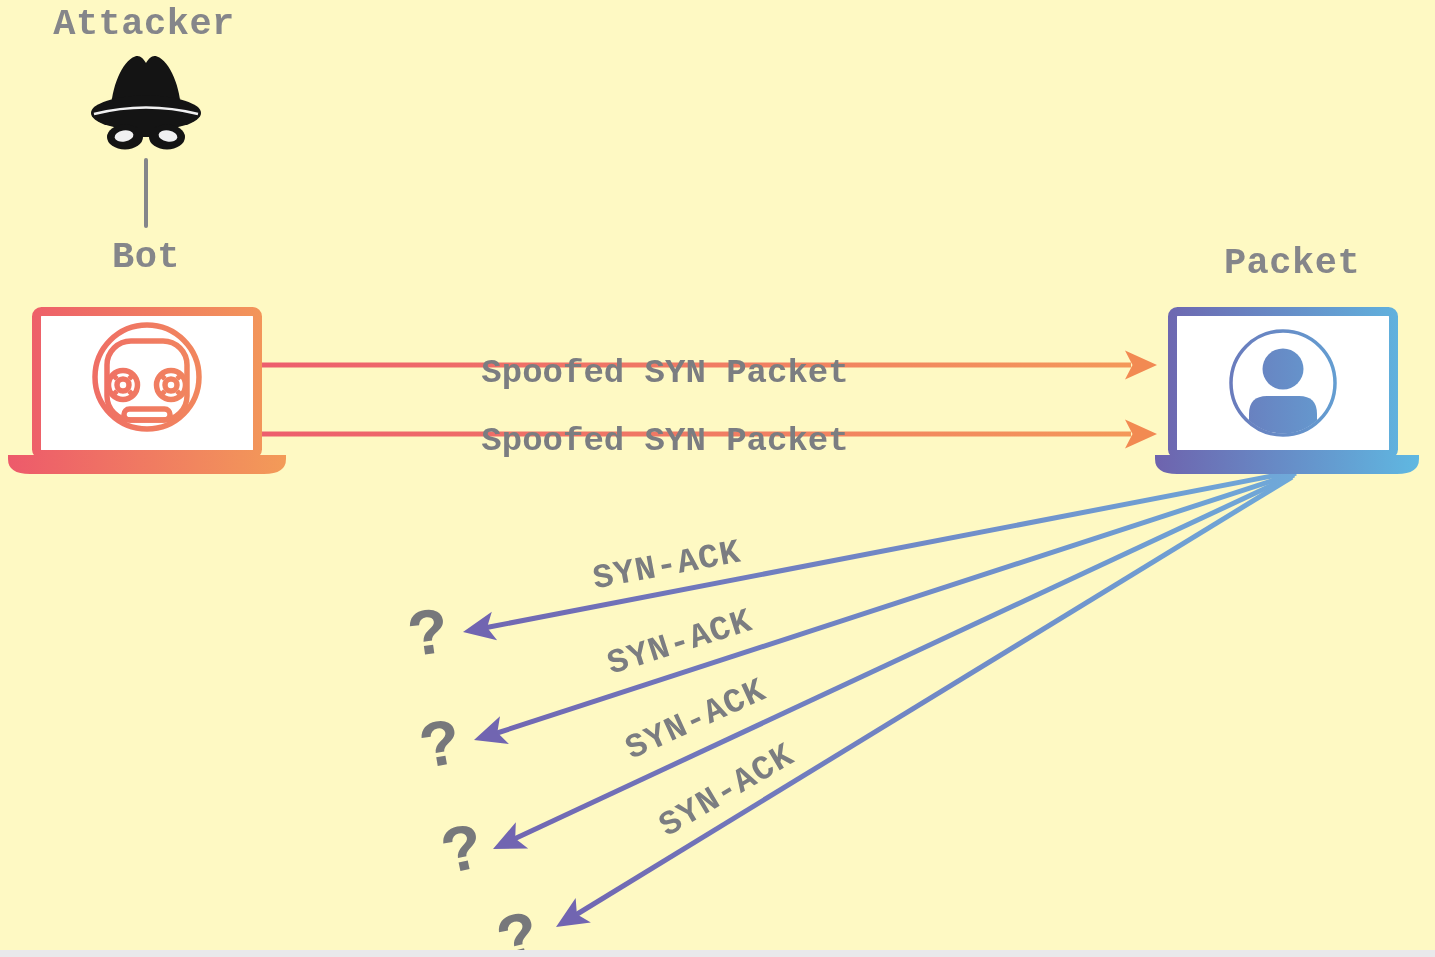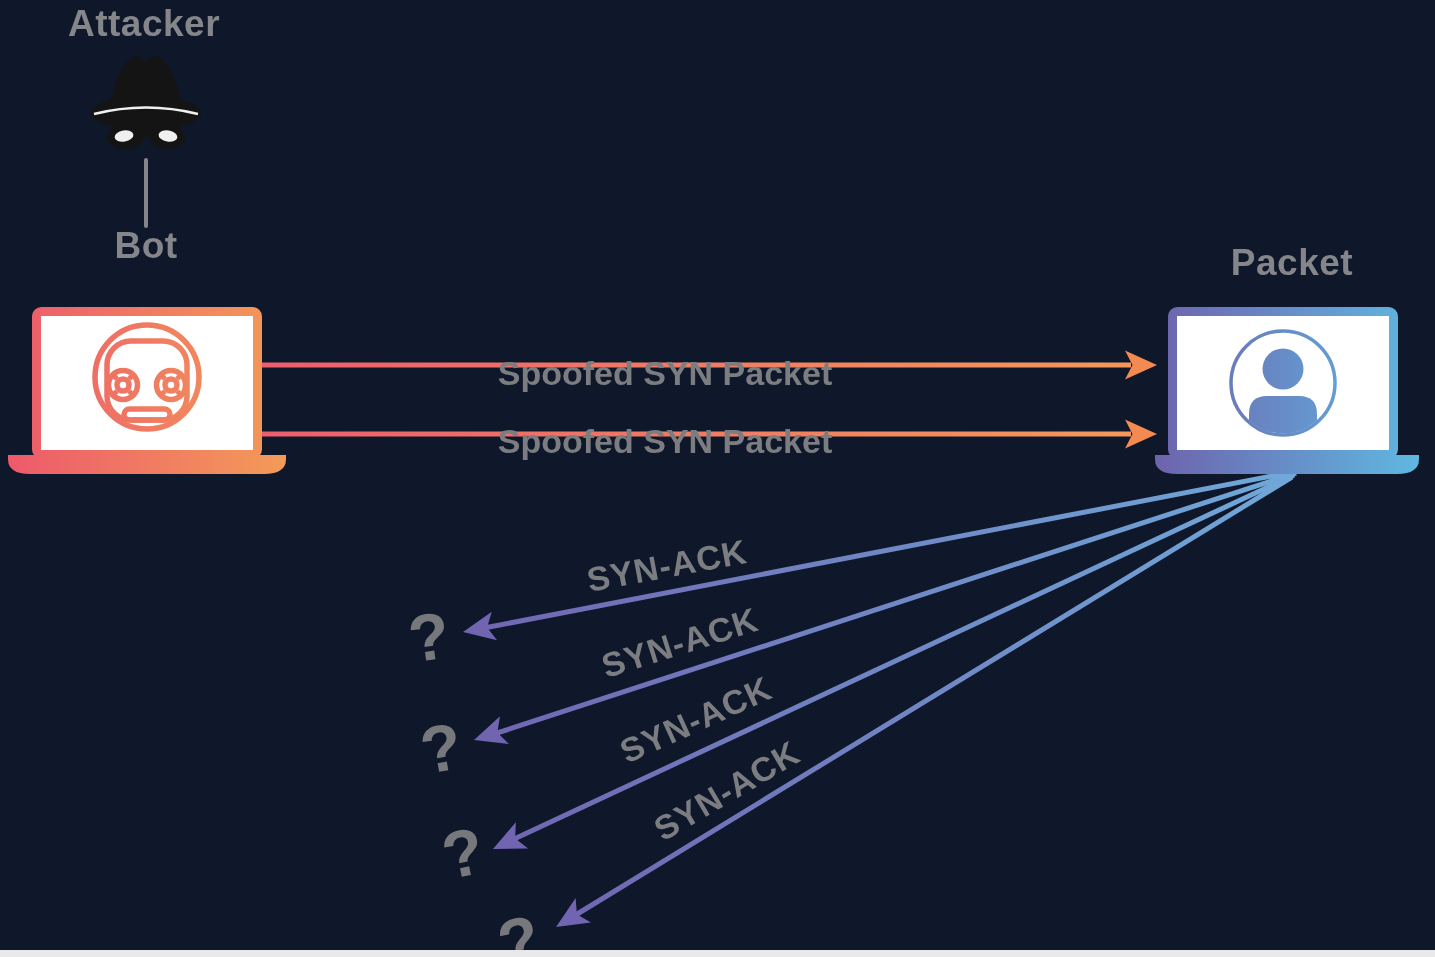--- a/index.html
+++ b/index.html
@@ -1,22 +1,22 @@
 <!DOCTYPE html>
 <html><head>
 <meta charset="utf-8">
 <style>
   html, body { margin: 0; padding: 0; background: #f0f0f1; }
   .canvas {
     position: relative;
     width: 1435px;
     height: 957px;
     overflow: hidden;
-    background: #0f172a;
-    font-family: Liberation Sans, sans-serif;
+    background: #fef9c3;
+    font-family: Liberation Mono, monospace;
   }
   .abs { position: absolute; }
   .center { transform: translate(-50%, -50%); white-space: nowrap; }
   .node-title {
     font-size: 37px;
     font-weight: 700;
     color: #85868a;
     letter-spacing: 0.5px;
   }
   .packet-label {
@@ -116,21 +116,21 @@
       <ellipse cx="40" cy="87" rx="18" ry="12.5"></ellipse>
       <ellipse cx="82" cy="87" rx="18" ry="12.5"></ellipse>
     </g>
     <path d="M9,64 Q61,51 113,64" stroke="#f0f0f1" stroke-width="2.6" fill="none"></path>
     <ellipse cx="39" cy="86" rx="9.5" ry="5.5" fill="#f0f0f1" transform="rotate(-9 39 86)"></ellipse>
     <ellipse cx="83" cy="86" rx="9.5" ry="5.5" fill="#f0f0f1" transform="rotate(9 83 86)"></ellipse>
   </svg>
 
   <div class="abs connector-line" style="left:144px; top:158px"></div>
 
-  <div class="abs center node-title" style="left:146px; top:246px">Bot</div>
+  <div class="abs center node-title" style="left:146px; top:257px">Bot</div>
 
   <svg class="abs" style="left:8px; top:303px" width="278" height="175" viewBox="0 0 278 175">
     <defs>
       <linearGradient id="gradBot" gradientUnits="userSpaceOnUse" x1="0" y1="0" x2="278" y2="0">
         <stop offset="0" stop-color="#ed5a6b"></stop>
           <stop offset="1" stop-color="#f39b58"></stop>
       </linearGradient>
     </defs>
     <rect x="28.5" y="8.5" width="221" height="143" rx="5" fill="#ffffff" stroke="url(#gradBot)" stroke-width="9"></rect>
     <path d="M0,152 L278,152 L278,156 Q278,171 256,171 L22,171 Q0,171 0,156 Z" fill="url(#gradBot)"></path>

